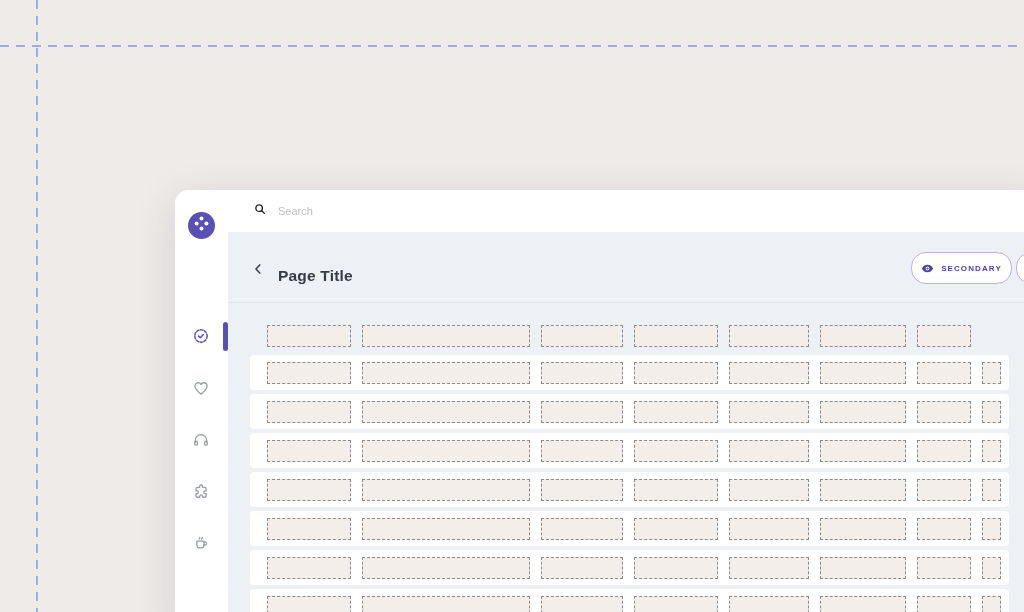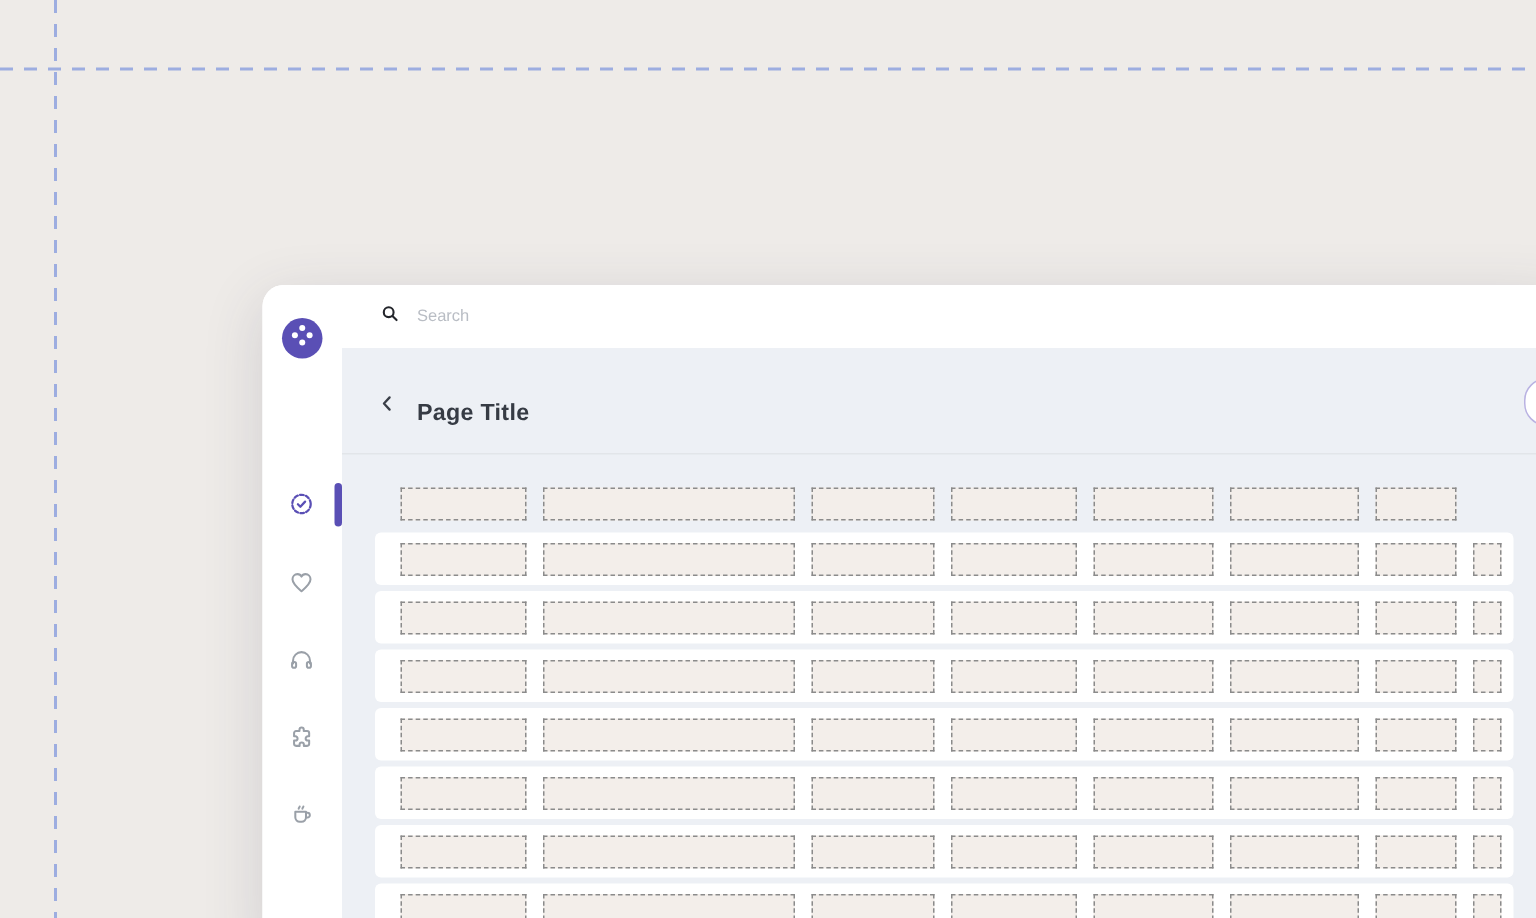--- a/index.html
+++ b/index.html
@@ -129,20 +129,29 @@
 
     <div class="content">
       <div class="title-row">
         <span class="back-btn">
           <svg width="14" height="14" viewBox="0 0 24 24" fill="none" stroke="currentColor" stroke-width="2.6" stroke-linecap="round" stroke-linejoin="round">
             <polyline points="15,5 8.5,12 15,19"></polyline>
           </svg>
         </span>
         <span class="page-title">Page Title</span>
 
+        <div class="btn-secondary">
+          <span style="display:flex">
+            <svg width="13" height="13" viewBox="0 0 24 24">
+              <path fill="#4b3fad" fill-rule="evenodd" d="M12 5.2C7.3 5.2 3.5 7.9 1.8 12c1.7 4.1 5.5 6.8 10.2 6.8s8.5-2.7 10.2-6.8C20.5 7.9 16.7 5.2 12 5.2zm0 10.4a3.6 3.6 0 1 1 0-7.2 3.6 3.6 0 0 1 0 7.2z"></path>
+              <circle cx="12" cy="12" r="1.9" fill="#4b3fad"></circle>
+            </svg>
+          </span>
+          <span class="lbl">SECONDARY</span>
+        </div>
         <div class="btn-partial"></div>
       </div>
 
       <div class="sk-header">
           <div class="sk-cell" style="width: 84px;"></div>
           <div class="sk-cell" style="width: 168px;"></div>
           <div class="sk-cell" style="width: 82px;"></div>
           <div class="sk-cell" style="width: 84px;"></div>
           <div class="sk-cell" style="width: 80px;"></div>
           <div class="sk-cell" style="width: 86px;"></div>

